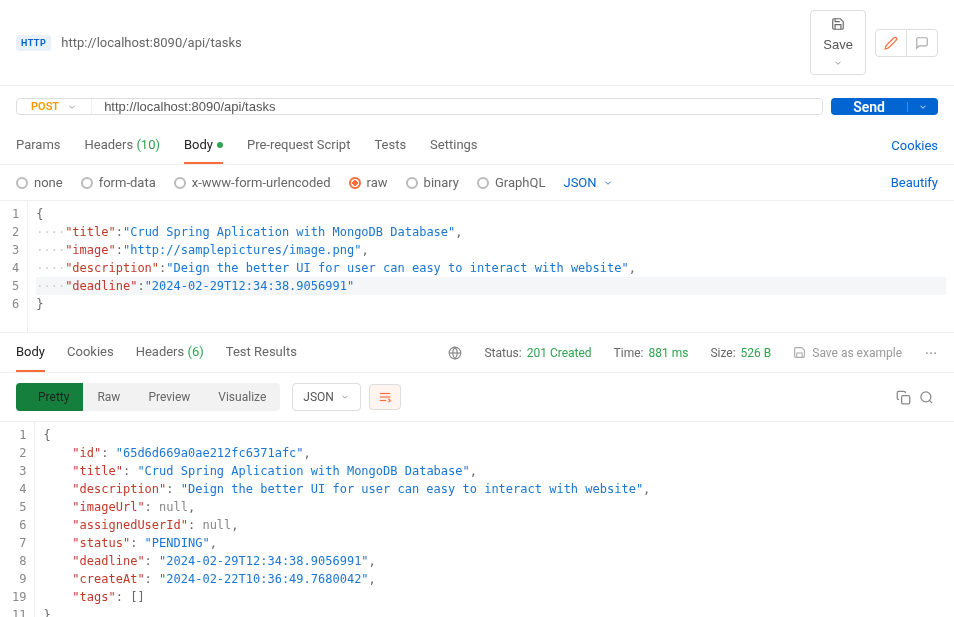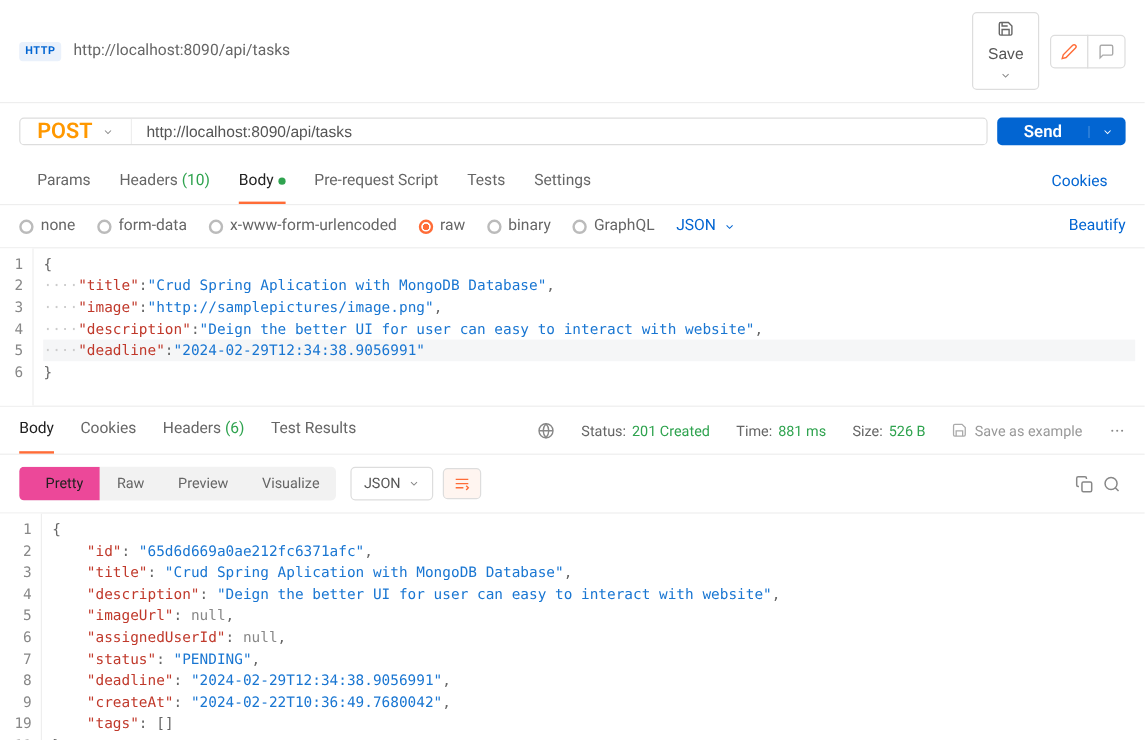--- a/index.html
+++ b/index.html
@@ -8,26 +8,26 @@
 .http-badge { background: #eaf1fb; color: #0265d2; font-size: 9px; font-weight: 700; padding: 3px 5px; border-radius: 3px; letter-spacing: 0.5px; }
 .breadcrumb { color: #666; font-size: 13px; flex: 1; }
 .btn { display: inline-flex; align-items: center; gap: 6px; padding: 6px 12px; border: 1px solid #ddd; border-radius: 4px; background: #fff; cursor: pointer; font-size: 13px; color: #555; flex-direction: column; }
 .btn-icon-only { padding: 6px 8px; }
 .icon-btn-group { display: flex; gap: 0; }
 .icon-btn-group .btn { border-radius: 0; margin-left: -1px; }
 .icon-btn-group .btn:first-child { border-radius: 4px 0 0 4px; }
 .icon-btn-group .btn:last-child { border-radius: 0 4px 4px 0; }
 .req-row { display: flex; gap: 8px; padding: 12px 16px; align-items: stretch; }
 .method-url { display: flex; flex: 1; border: 1px solid #ddd; border-radius: 4px; overflow: hidden; }
-.method-select { display: flex; align-items: center; gap: 8px; padding: 0 14px; border-right: 1px solid #eee; color: #ff9800; font-weight: 600; font-size: 18px; cursor: pointer; }
+.method-select { display: flex; align-items: center; gap: 8px; padding: 0 14px; border-right: 1px solid #eee; color: #ff9800; font-weight: 600; font-size: 11px; cursor: pointer; }
 .url-input { flex: 1; border: none; padding: 0 12px; font-size: 13px; color: #555; outline: none; }
 .send-btn { display: flex; align-items: center; background: #0265d2; color: #fff; border-radius: 4px; overflow: hidden; cursor: pointer; }
 .send-btn-main { padding: 0 22px; font-weight: 600; font-size: 14px; }
 .send-btn-drop { padding: 0 10px; border-left: 1px solid rgba(255,255,255,0.25); display: flex; align-items: center; }
-.tabs-row { display: flex; align-items: center; padding: 0 31px; gap: 24px; border-bottom: 1px solid #eee; height: 38px; }
+.tabs-row { display: flex; align-items: center; padding: 0 16px; gap: 24px; border-bottom: 1px solid #eee; height: 38px; }
 .tab { color: #666; font-size: 13px; cursor: pointer; height: 100%; display: flex; align-items: center; border-bottom: 2px solid transparent; }
 .tab.active { color: #212121; border-bottom-color: #ff6c37; }
 .tab-dot { width: 6px; height: 6px; border-radius: 50%; background: #2fa34f; margin-left: 4px; display: inline-block; }
 .tab-count { color: #2fa34f; }
 .tabs-row .spacer { flex: 1; }
 .cookies-link { color: #0265d2; font-size: 13px; cursor: pointer; }
 .body-types { display: flex; align-items: center; gap: 18px; padding: 10px 16px; border-bottom: 1px solid #eee; }
 .radio-item { display: flex; align-items: center; gap: 6px; color: #666; font-size: 13px; cursor: pointer; }
 .radio-circle { width: 12px; height: 12px; border-radius: 50%; border: 2px solid #bbb; }
 .radio-circle.sel { border-color: #ff6c37; background: radial-gradient(circle, #ff6c37 45%, transparent 50%); }
@@ -48,21 +48,21 @@
 .response-header { display: flex; align-items: center; padding: 0 16px; gap: 22px; border-bottom: 1px solid #eee; height: 40px; }
 .res-tab { color: #666; font-size: 13px; cursor: pointer; height: 100%; display: flex; align-items: center; border-bottom: 2px solid transparent; }
 .res-tab.active { color: #212121; border-bottom-color: #ff6c37; }
 .response-header .spacer { flex: 1; }
 .meta { color: #666; font-size: 12px; display: flex; align-items: flex-end; gap: 5px; }
 .meta .val { color: #2fa34f; }
 .save-example { color: #999; font-size: 12px; display: flex; align-items: center; gap: 6px; cursor: pointer; }
 .view-row { display: flex; align-items: center; gap: 0; padding: 10px 16px; border-bottom: 1px solid #eee; }
 .view-tabs { display: flex; background: #f2f2f2; border-radius: 4px; overflow: hidden; }
 .view-tab { padding: 7px 14px; font-size: 12px; color: #666; cursor: pointer; }
-.view-tab.active { background: #ec4899; color: #212121; padding-left: 22px; }
+.view-tab.active { background: #15803d; color: #212121; padding-left: 22px; }
 .json-dd { margin-left: 12px; display: flex; align-items: center; gap: 6px; border: 1px solid #ddd; border-radius: 4px; padding: 6px 10px; font-size: 12px; color: #555; cursor: pointer; }
 .wrap-btn { margin-left: 8px; border: 1px solid #ddd; border-radius: 4px; padding: 6px 8px; background: #fff5f0; cursor: pointer; }
 .view-row .spacer { flex: 1; }
 .copy-btn, .search-btn { padding: 4px; color: #888; cursor: pointer; }
 svg { display: block; }
 .chev { width: 10px; height: 10px; }
 </style>
 </head>
 <body>
 

